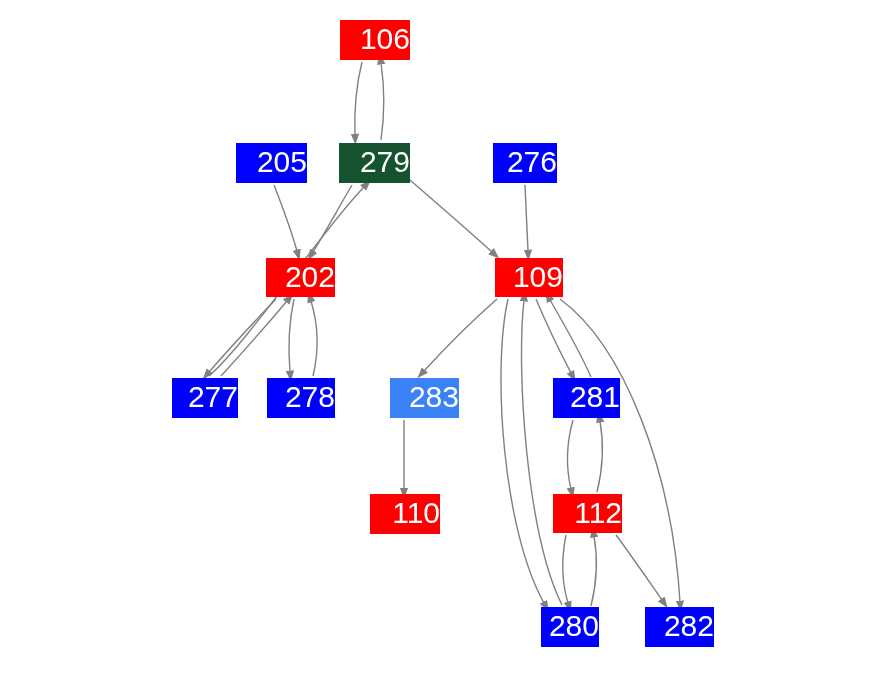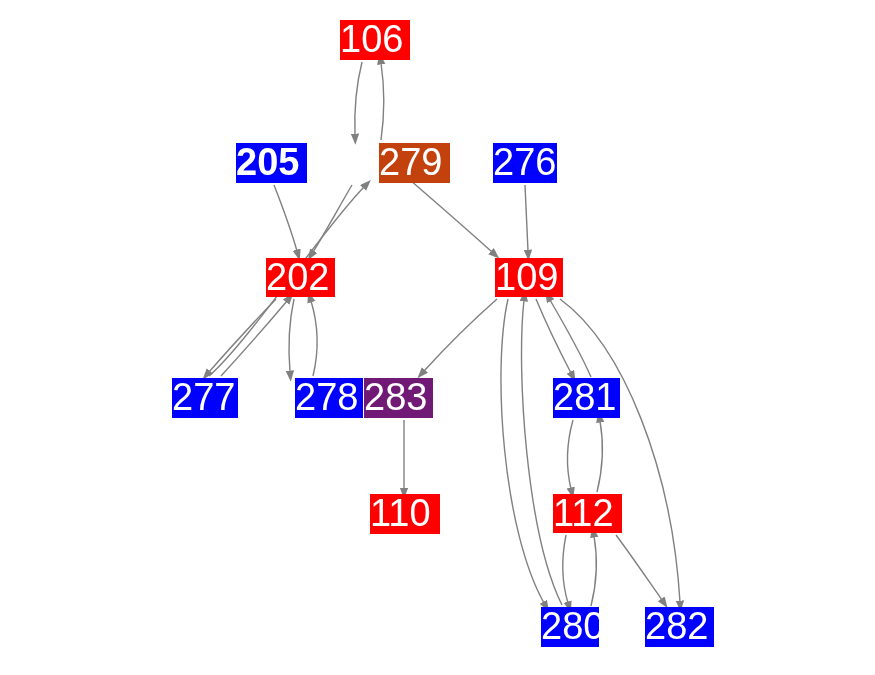--- a/index.html
+++ b/index.html
@@ -19,24 +19,24 @@
     position: absolute;
     left: 0;
     top: 0;
     width: 875px;
     height: 675px;
   }
   .node {
     position: absolute;
     display: flex;
     align-items: center;
-    justify-content: flex-start;
+    justify-content: flex-end;
     color: #ffffff;
     font-family: "Liberation Sans", sans-serif;
-    font-size: 38px;
+    font-size: 30px;
     line-height: 1;
     letter-spacing: 0px;
     box-sizing: border-box;
     user-select: none;
   }
   .node-label {
     position: relative;
     top: -1px;
   }
 </style>
@@ -75,42 +75,42 @@
         <path d="M 562,605 C 527,535 516,372 524,300" fill="none" stroke="#808080" stroke-width="1.4" marker-end="url(#arrowhead)"></path>
         <path d="M 560,299 C 624,346 672,470 680,602" fill="none" stroke="#808080" stroke-width="1.4" marker-end="url(#arrowhead)"></path>
         <path d="M 616,535 C 631,555 648,580 662,600" fill="none" stroke="#808080" stroke-width="1.4" marker-end="url(#arrowhead)"></path>
       </g>
   </svg>
 
   <div id="nodes-group">
       <div class="node" style="left: 340px; top: 20px; width: 70px; height: 40px; background: rgb(255, 0, 0);">
         <span class="node-label">106</span>
       </div>
-      <div class="node" style="left: 236px; top: 143px; width: 71px; height: 40px; background: rgb(0, 0, 255); font-weight: bold;">
+      <div class="node" style="left: 236px; top: 143px; width: 71px; height: 40px; background: rgb(0, 0, 255);">
         <span class="node-label">205</span>
       </div>
-      <div class="node" style="left: 339px; top: 143px; width: 71px; height: 40px; background: #c2410c; margin-left: 40px;">
+      <div class="node" style="left: 339px; top: 143px; width: 71px; height: 40px; background: #14532d;">
         <span class="node-label">279</span>
       </div>
       <div class="node" style="left: 493px; top: 143px; width: 64px; height: 40px; background: rgb(0, 0, 255);">
         <span class="node-label">276</span>
       </div>
       <div class="node" style="left: 266px; top: 258px; width: 69px; height: 39px; background: rgb(255, 0, 0);">
         <span class="node-label">202</span>
       </div>
       <div class="node" style="left: 495px; top: 258px; width: 68px; height: 39px; background: rgb(255, 0, 0);">
         <span class="node-label">109</span>
       </div>
       <div class="node" style="left: 165px; top: 378px; width: 66px; height: 40px; background: rgb(0, 0, 255); margin-left: 7px;">
         <span class="node-label">277</span>
       </div>
-      <div class="node" style="left: 267px; top: 378px; width: 68px; height: 40px; background: rgb(0, 0, 255); margin-left: 28px;">
+      <div class="node" style="left: 267px; top: 378px; width: 68px; height: 40px; background: rgb(0, 0, 255);">
         <span class="node-label">278</span>
       </div>
-      <div class="node" style="left: 364px; top: 378px; width: 69px; height: 40px; background: #701a75;">
+      <div class="node" style="left: 390px; top: 378px; width: 69px; height: 40px; background: #3b82f6;">
         <span class="node-label">283</span>
       </div>
       <div class="node" style="left: 553px; top: 378px; width: 67px; height: 40px; background: rgb(0, 0, 255);">
         <span class="node-label">281</span>
       </div>
       <div class="node" style="left: 370px; top: 494px; width: 70px; height: 40px; background: rgb(255, 0, 0);">
         <span class="node-label">110</span>
       </div>
       <div class="node" style="left: 553px; top: 494px; width: 69px; height: 39px; background: rgb(255, 0, 0);">
         <span class="node-label">112</span>

